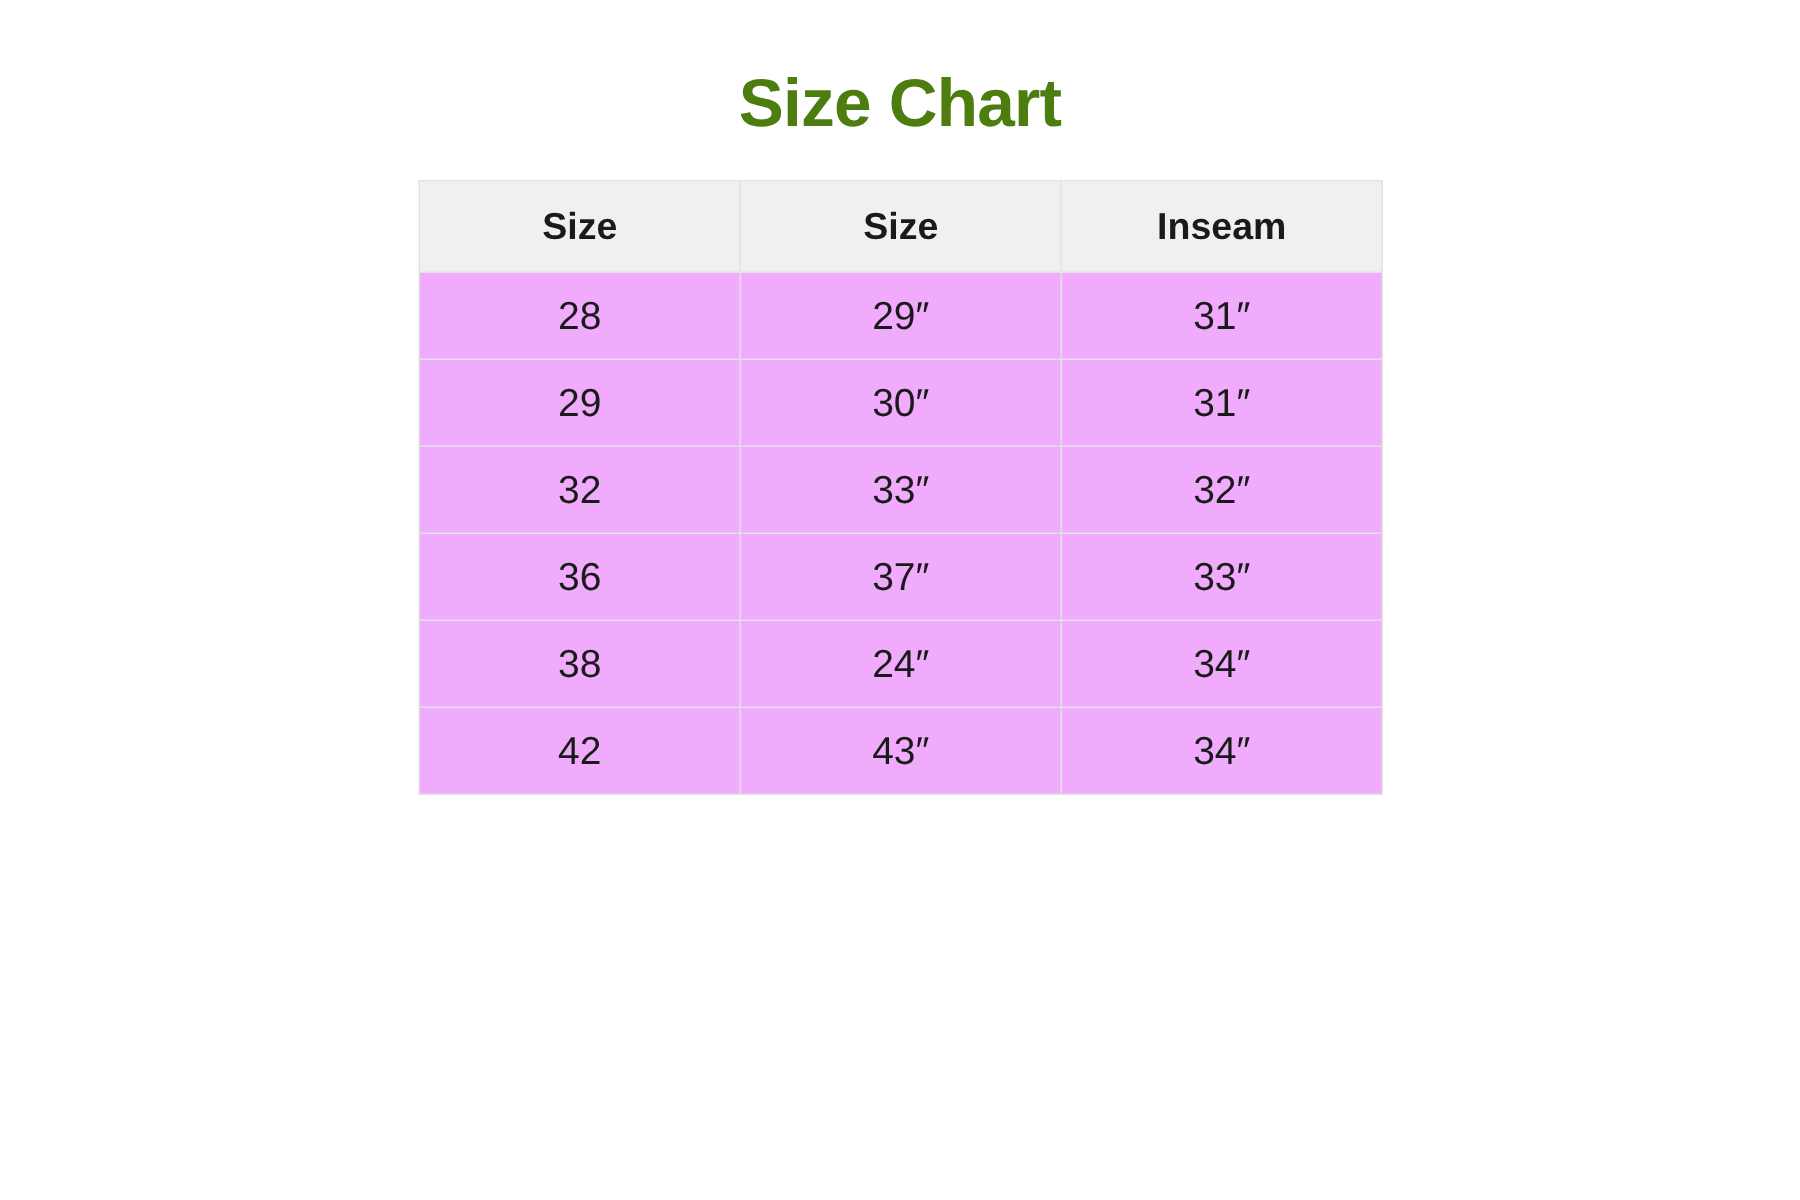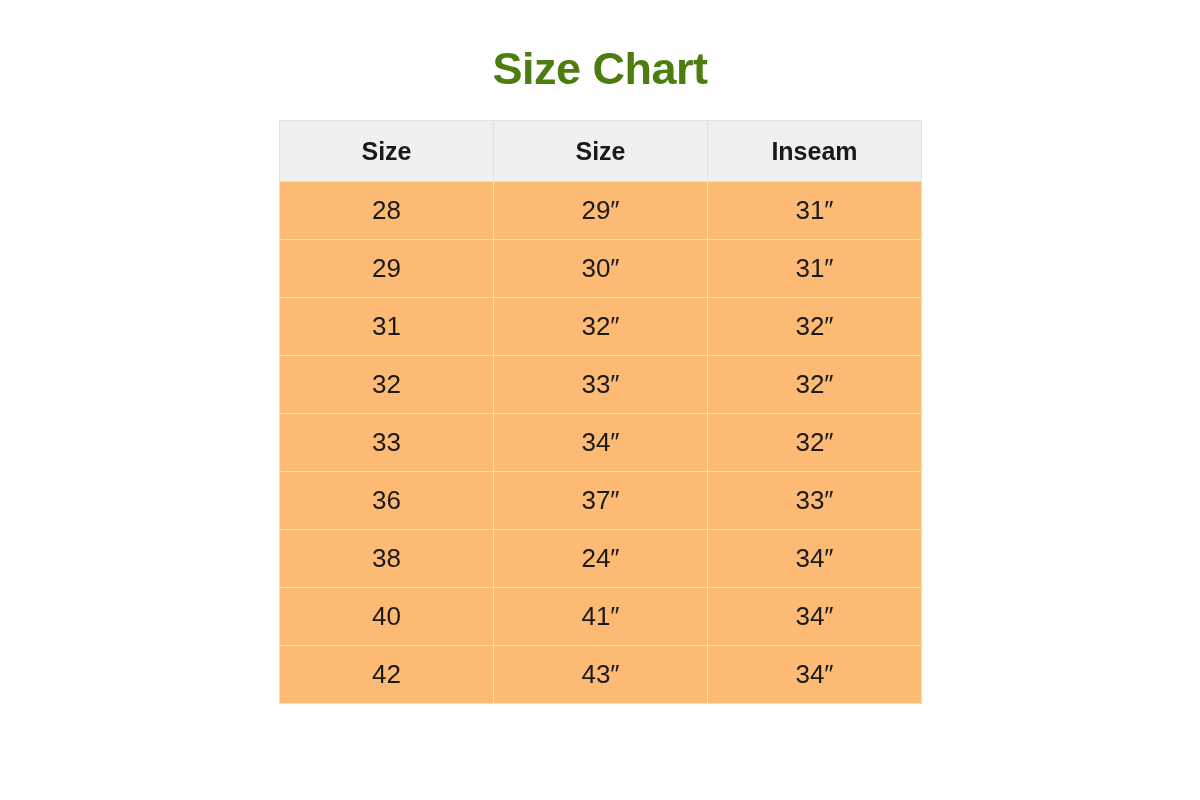--- a/index.html
+++ b/index.html
@@ -58,21 +58,21 @@
     font-weight: bold;
     height: 60px;
     padding: 0;
   }
 
   table.size-table tbody td {
     font-size: 26px;
     font-weight: normal;
     height: 57px;
     padding: 0;
-    background: #fdba74;
+    background: #f0abfc;
   }
 
   col.c-size { width: 214px; }
   col.c-waist { width: 214px; }
   col.c-inseam { width: 214px; }
 </style>
 </head>
 <body>
 
 <div class="page">
@@ -98,47 +98,32 @@
           <td>28</td>
           <td>29″</td>
           <td>31″</td>
         </tr>
         <tr>
           <td>29</td>
           <td>30″</td>
           <td>31″</td>
         </tr>
         <tr>
-          <td>31</td>
-          <td>32″</td>
-          <td>32″</td>
-        </tr>
-        <tr>
           <td>32</td>
           <td>33″</td>
-          <td>32″</td>
-        </tr>
-        <tr>
-          <td>33</td>
-          <td>34″</td>
           <td>32″</td>
         </tr>
         <tr>
           <td>36</td>
           <td>37″</td>
           <td>33″</td>
         </tr>
         <tr>
           <td>38</td>
           <td>24″</td>
-          <td>34″</td>
-        </tr>
-        <tr>
-          <td>40</td>
-          <td>41″</td>
           <td>34″</td>
         </tr>
         <tr>
           <td>42</td>
           <td>43″</td>
           <td>34″</td>
         </tr>
       </tbody>
     </table>
   </div>

